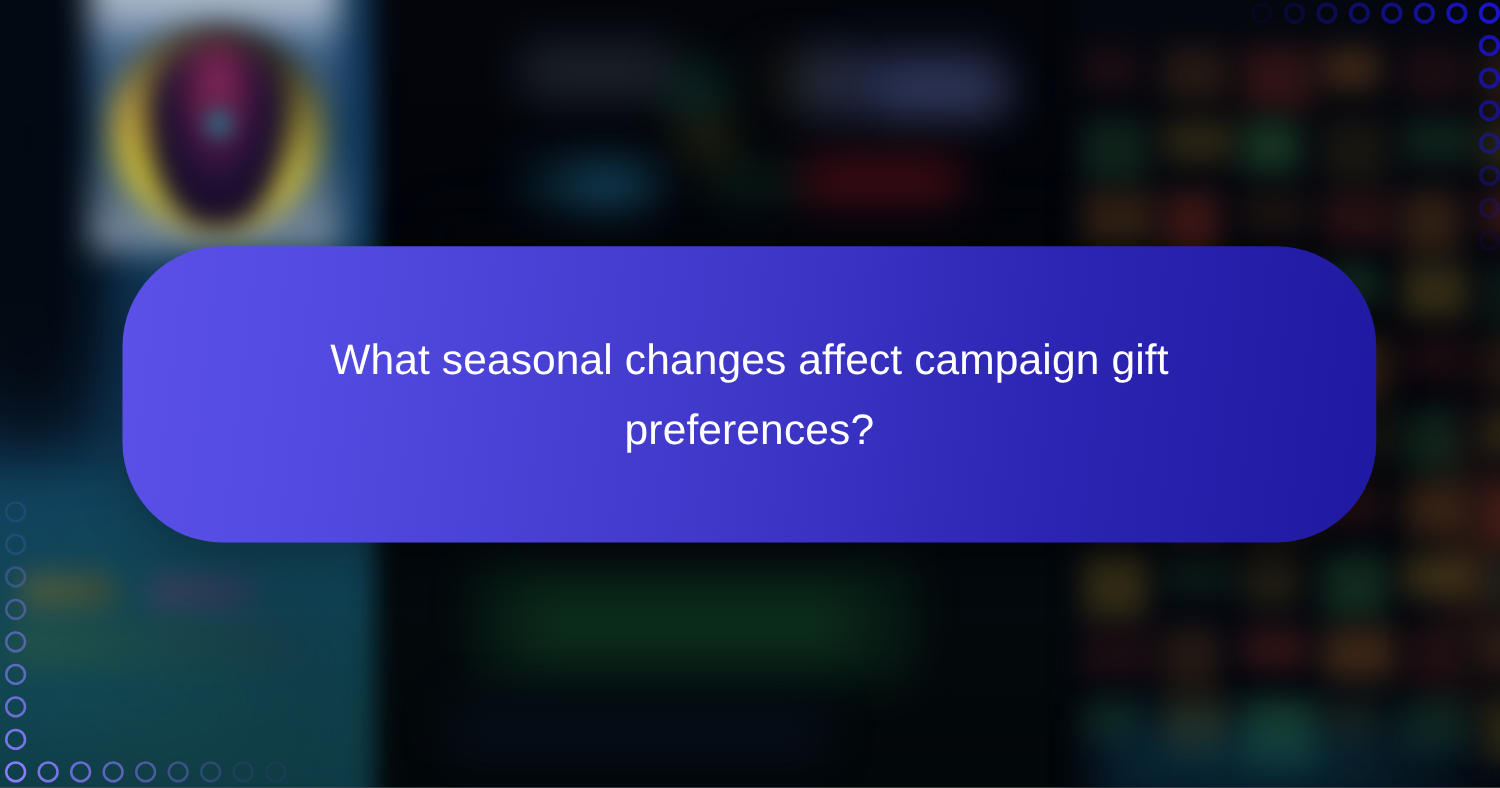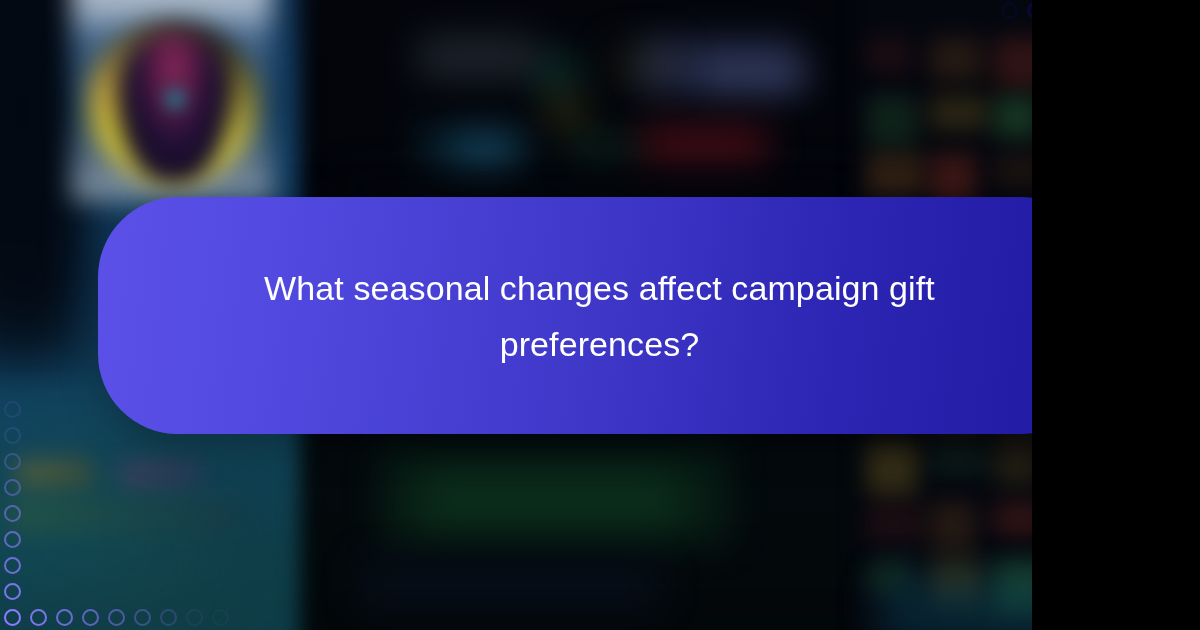--- a/index.html
+++ b/index.html
@@ -8,21 +8,21 @@
   html, body {
     width: 1200px;
     height: 630px;
     overflow: hidden;
     background: #000;
     font-family: "Liberation Sans", sans-serif;
   }
 
   #stage {
     position: relative;
-    width: 1032px;
+    width: 1200px;
     height: 630px;
     overflow: hidden;
     background: #e5e5e5;
   }
 
   
   .bg-layer {
     position: absolute;
     inset: 0;
     overflow: hidden;

